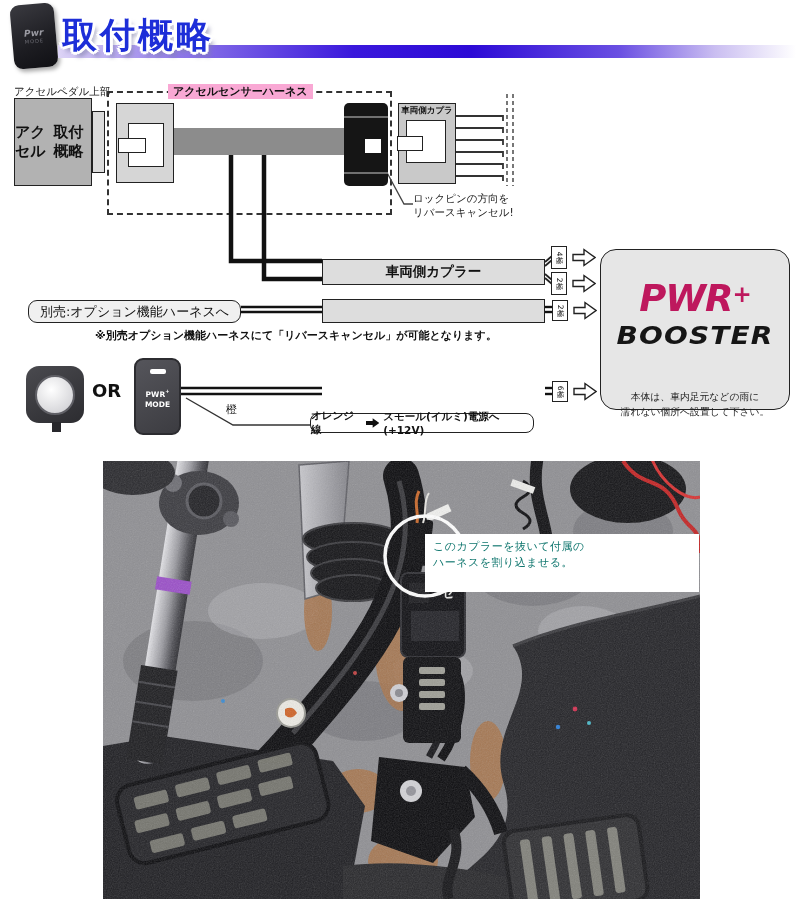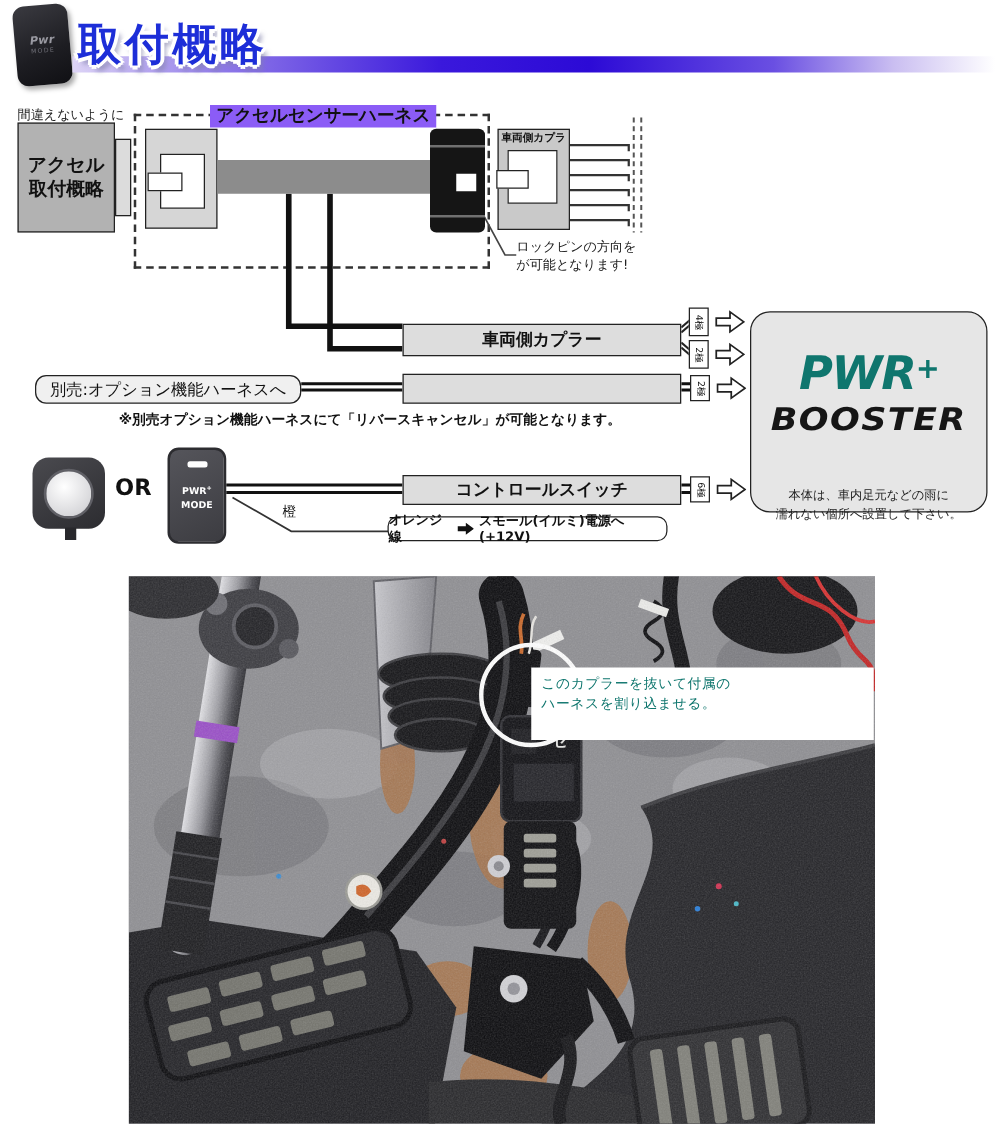--- a/index.html
+++ b/index.html
@@ -16,25 +16,25 @@
   .hdr-bar{position:absolute;left:58px;top:45px;width:738px;height:13px;z-index:2;
         background:linear-gradient(90deg,#ddd4f6 0%,#907ae9 16%,#3a18dc 40%,#2c0ad6 56%,#6a4fe2 76%,#cabef1 89%,#ffffff 100%);}
 
   
   .abs{position:absolute;}
   .bx{border:1.5px solid #222;box-sizing:border-box;}
   .lines-svg{position:absolute;left:0;top:80px;z-index:1;pointer-events:none;}
   .dz{z-index:2;}
 
   .lbl-pedal-top{left:14px;top:85px;font-size:10.5px;color:#222;}
-  .box-sensor{left:14px;top:98px;width:78px;height:88px;background:#b2b2b2;display:flex;flex-direction:column;
+  .box-sensor{left:14px;top:98px;width:78px;height:88px;background:#b2b2b2;display:flex;flex-direction:row;
         align-items:center;justify-content:center;font-weight:bold;font-size:15px;line-height:1.3;}
   .sensor-tab{left:92px;top:111px;width:13px;height:62px;background:#dcdcdc;}
   .dashed-box{left:107px;top:91px;width:285px;height:124px;border:2px dashed #333;box-sizing:border-box;background:transparent;}
-  .harness-title{left:168px;top:84px;background:#8b5cf6;padding:0 5px;font-size:14px;font-weight:bold;}
+  .harness-title{left:168px;top:84px;background:#f9a8d4;padding:0 5px;font-size:11px;font-weight:bold;}
   .conn-light{left:116px;top:103px;width:58px;height:80px;background:#d6d6d6;}
   .conn-cavity{left:128px;top:123px;width:36px;height:44px;background:#fff;}
   .conn-slot{left:118px;top:138px;width:28px;height:15px;background:#fff;}
   .bar-harness{left:174px;top:128px;width:171px;height:27px;background:#8c8c8c;}
   .conn-black{left:344px;top:103px;width:44px;height:83px;background:#151515;border-radius:5px;}
   .conn-black::before{content:"";position:absolute;left:0;top:13px;width:100%;height:2px;background:#707070;}
   .conn-black::after{content:"";position:absolute;left:0;bottom:12px;width:100%;height:2px;background:#707070;}
   .lock-window{left:365px;top:139px;width:16px;height:14px;background:#fff;}
   .box-coupler{left:398px;top:103px;width:58px;height:81px;background:#c9c9c9;}
   .coupler-label{left:398px;top:105px;width:58px;text-align:center;font-size:8.5px;font-weight:bold;}
@@ -51,21 +51,21 @@
   .pin span{display:inline-block;transform:rotate(90deg);font-size:7.5px;white-space:nowrap;}
   .pin-4{left:551px;top:246px;width:16px;height:23px;}
   .pin-2a{left:551px;top:272px;width:16px;height:23px;}
   .pin-2b{left:552px;top:300px;width:16px;height:21px;}
   .pin-6{left:552px;top:381px;width:16px;height:21px;}
   .oarrow{width:24px;height:19px;}
   .ar1{left:572px;top:248px;}.ar2{left:572px;top:274px;}.ar3{left:573px;top:301px;}.ar4{left:573px;top:382px;}
 
   .booster{left:600px;top:249px;width:190px;height:161px;background:#e6e6e6;border:1.6px solid #222;border-radius:16px;
         box-sizing:border-box;display:flex;flex-direction:column;align-items:center;z-index:2;}
-  .bst-logo{margin-top:30px;font-style:italic;font-weight:bold;color:#0f766e;line-height:1;}
+  .bst-logo{margin-top:30px;font-style:italic;font-weight:bold;color:#be185d;line-height:1;}
   .bst-main{font-size:37px;letter-spacing:-1px;}
   .bst-main sup{font-size:23px;vertical-align:9px;}
   .bst-sub{font-style:italic;font-weight:bold;font-size:25px;letter-spacing:1px;transform:scaleX(1.12);color:#161616;margin-top:4px;}
   .bst-note{margin-top:40px;font-size:9.8px;line-height:1.5;text-align:center;color:#222;}
 
   .box-option-label{left:28px;top:300px;width:213px;height:23px;border-radius:9px;background:#f0f0f0;
         display:flex;align-items:center;justify-content:center;font-size:13px;}
   .note-option{left:95px;top:328px;font-size:11px;font-weight:bold;}
 
   .sw-round{left:26px;top:366px;width:58px;height:57px;background:linear-gradient(150deg,#4a4a4f,#2c2c30);border-radius:13px;
@@ -136,21 +136,21 @@
     <g stroke="#111" stroke-width="2.4">
       <line x1="181" y1="308" x2="322" y2="308"></line>
         <line x1="181" y1="314" x2="322" y2="314"></line>
       <line x1="545" y1="308" x2="553" y2="308"></line>
         <line x1="545" y1="314" x2="553" y2="314"></line>
     </g>
 
     <polyline points="186,318 233,345 322,345" stroke="#333" stroke-width="1.4" fill="none"></polyline>
   </svg>
 
-  <div class="abs dz lbl-pedal-top">間違えないように</div>
+  <div class="abs dz lbl-pedal-top">アクセルペダル上部</div>
   <div class="abs dz bx box-sensor">
     <div>アクセル</div>
     <div>取付概略</div>
   </div>
   <div class="abs dz bx sensor-tab"></div>
 
   <div class="abs dashed-box"></div>
   <div class="abs dz harness-title">アクセルセンサーハーネス</div>
   <div class="abs dz bx conn-light"></div>
   <div class="abs dz bx conn-cavity"></div>
@@ -158,21 +158,21 @@
   <div class="abs dz bar-harness"></div>
   <div class="abs dz conn-black"></div>
   <div class="abs dz lock-window"></div>
 
   <div class="abs dz bx box-coupler"></div>
   <div class="abs dz coupler-label">車両側カプラー</div>
   <div class="abs dz bx coupler-cavity"></div>
   <div class="abs dz bx coupler-slot"></div>
   <div class="abs dz note-lockpin">
     <div>ロックピンの方向を</div>
-    <div>が可能となります!</div>
+    <div>リバースキャンセル!</div>
   </div>
 
   <div class="abs dz bx gray-bar box-signal">
     <span>車両側カプラー</span>
   </div>
   <div class="abs dz bx pin pin-4">
       <span>4極</span>
     </div>
   <div class="abs dz bx pin pin-2a">
       <span>2極</span>
@@ -218,23 +218,20 @@
     <div class="knob"></div>
   </div>
   <div class="abs dz sw-stem"></div>
   <div class="abs dz or-label">OR</div>
   <div class="abs dz sw-mode">
     <div class="sw-dash"></div>
     <div class="sw-txt">
       <div><span>PWR</span><sup>+</sup></div>
       <div>MODE</div>
     </div>
-  </div>
-  <div class="abs dz bx gray-bar box-control">
-    <span>コントロールスイッチ</span>
   </div>
   <div class="abs dz lbl-orange">橙</div>
   <div class="abs dz bx box-orange">
     <span>オレンジ線</span>
     <svg width="14" height="10" viewBox="0 0 14 10">
         <path d="M0 3 H7 V0 L14 5 L7 10 V7 H0 Z" fill="#111"></path>
       </svg>
     <span>スモール(イルミ)電源へ(+12V)</span>
   </div>
 

